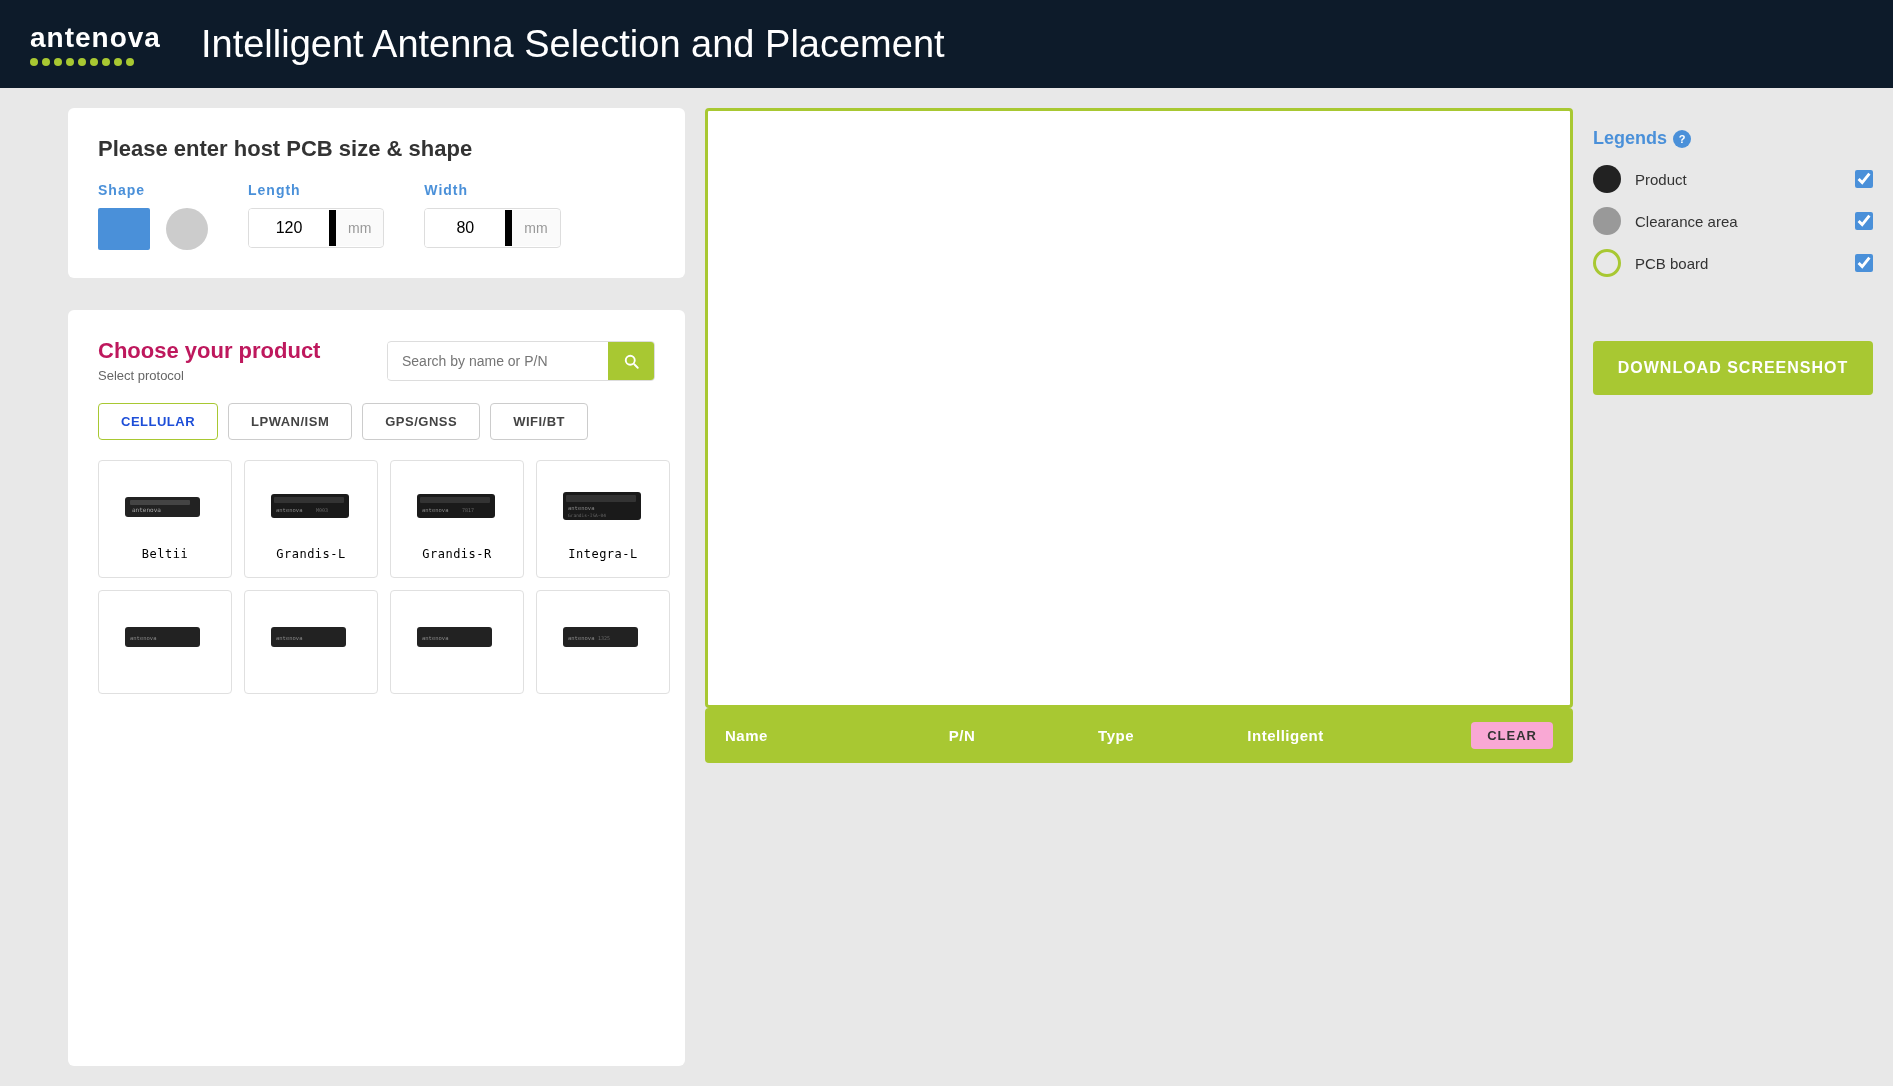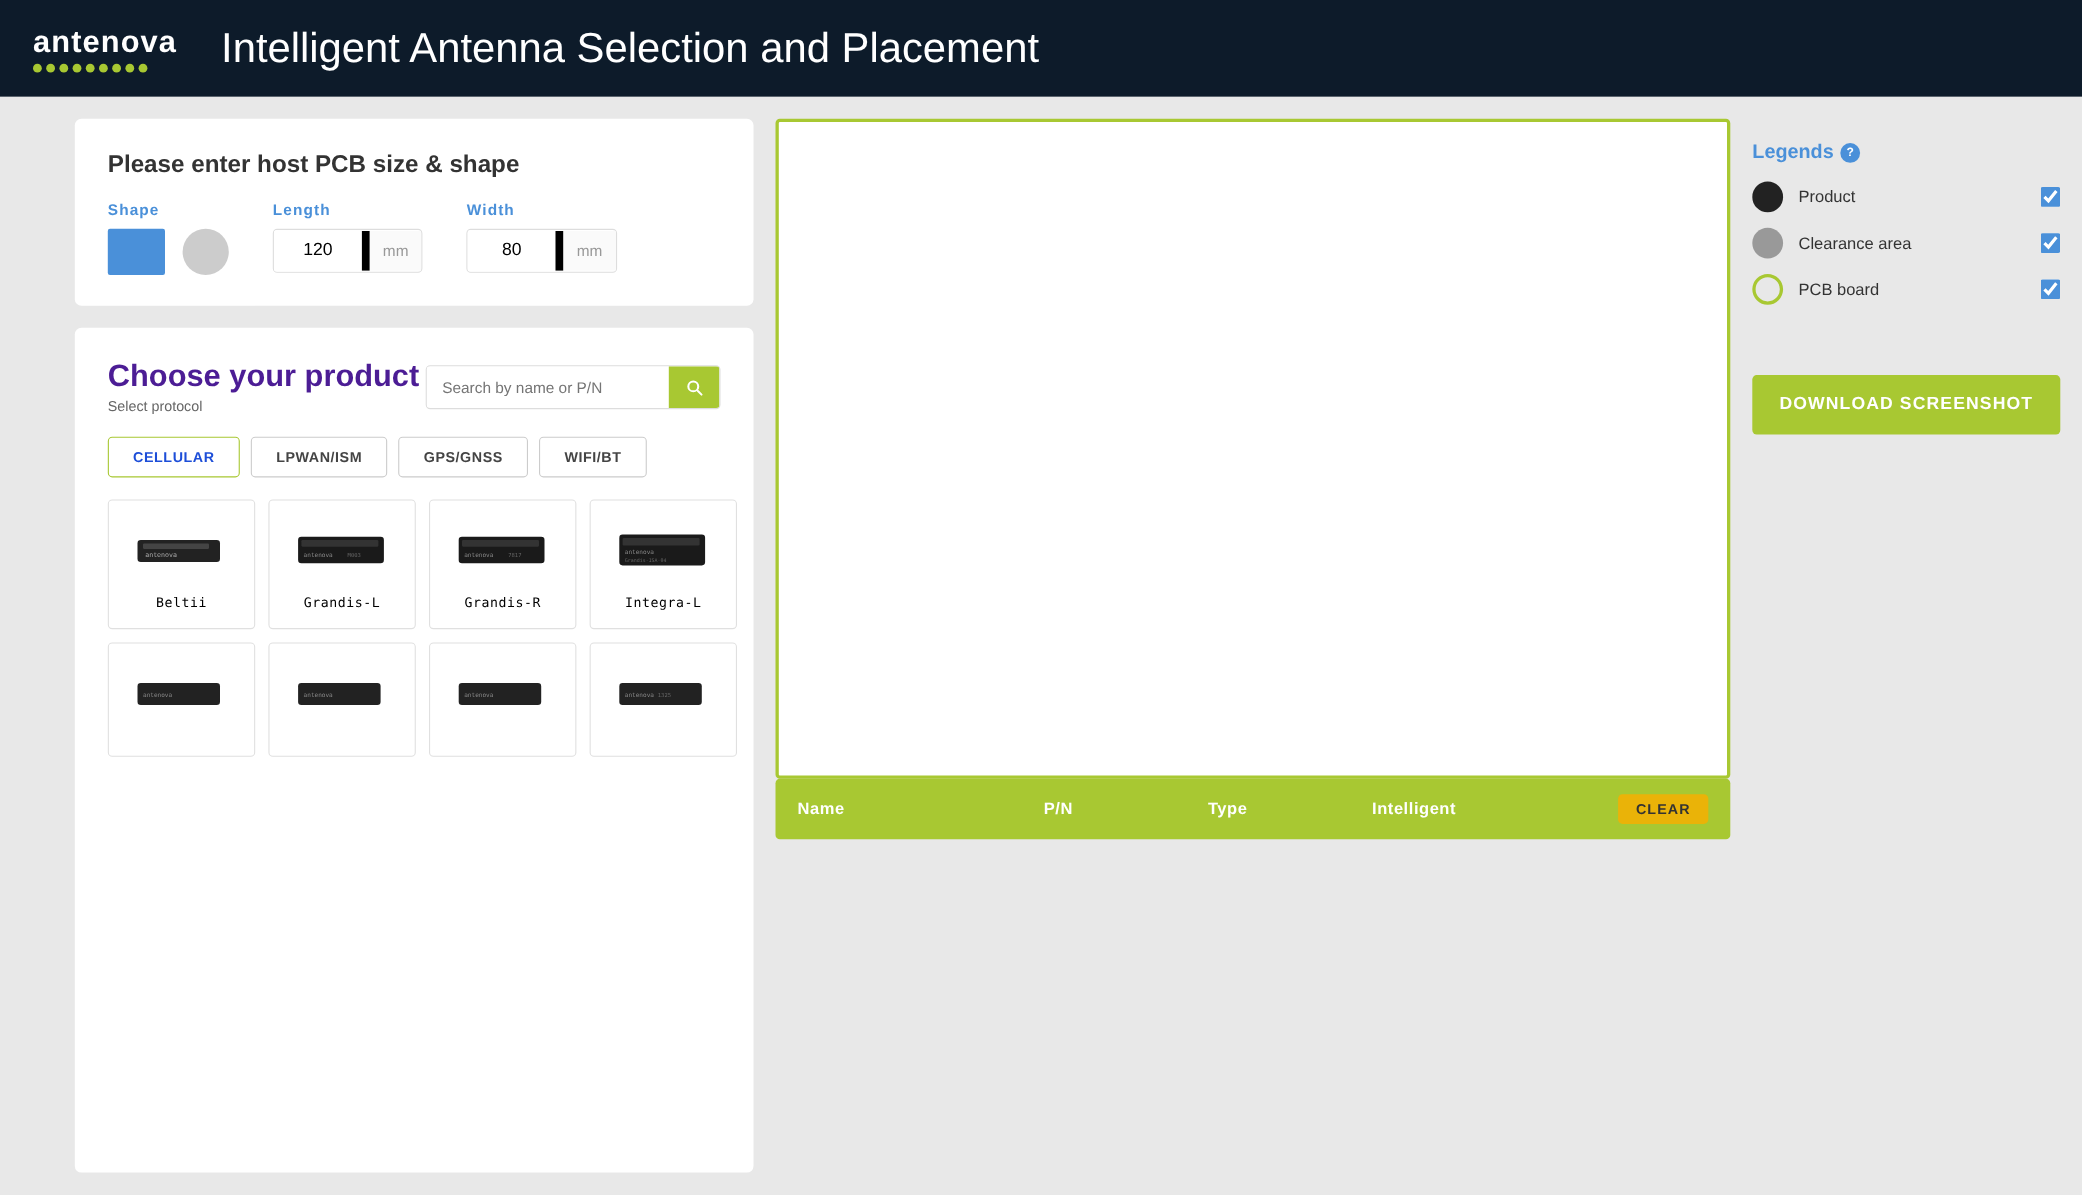--- a/index.html
+++ b/index.html
@@ -50,21 +50,21 @@
       background: #e8e8e8;
       min-height: calc(1086px - 88px);
     }
 
     
     .left-panel {
       width: 665px;
       flex-shrink: 0;
       display: flex;
       flex-direction: column;
-      gap: 20px;
+      gap: 32px;
       padding-left: 48px;
     }
 
     
     .pcb-section {
       background: #fff;
       border-radius: 6px;
       padding: 28px 30px;
     }
     .section-title {
@@ -134,22 +134,22 @@
       padding: 28px 30px;
       flex: 1;
     }
     .product-header {
       display: flex;
       justify-content: space-between;
       align-items: center;
       margin-bottom: 20px;
     }
     .product-header-left h2 {
-      font-size: 28px;
-      color: #4c1d95;
+      font-size: 22px;
+      color: #be185d;
     }
     .product-header-left p {
       font-size: 13px;
       color: #666;
       margin-top: 4px;
     }
     .search-bar {
       display: flex;
       align-items: center;
       border: 1px solid #ddd;
@@ -261,21 +261,21 @@
       padding: 14px 20px;
       align-items: center;
     }
     .table-header-cell {
       font-size: 15px;
       font-weight: bold;
       color: #fff;
       letter-spacing: 0.5px;
     }
     .clear-btn {
-      background: #eab308;
+      background: #f9a8d4;
       border: none;
       border-radius: 4px;
       padding: 6px 16px;
       font-size: 13px;
       font-weight: bold;
       color: #333;
       cursor: pointer;
       letter-spacing: 1px;
     }
 

